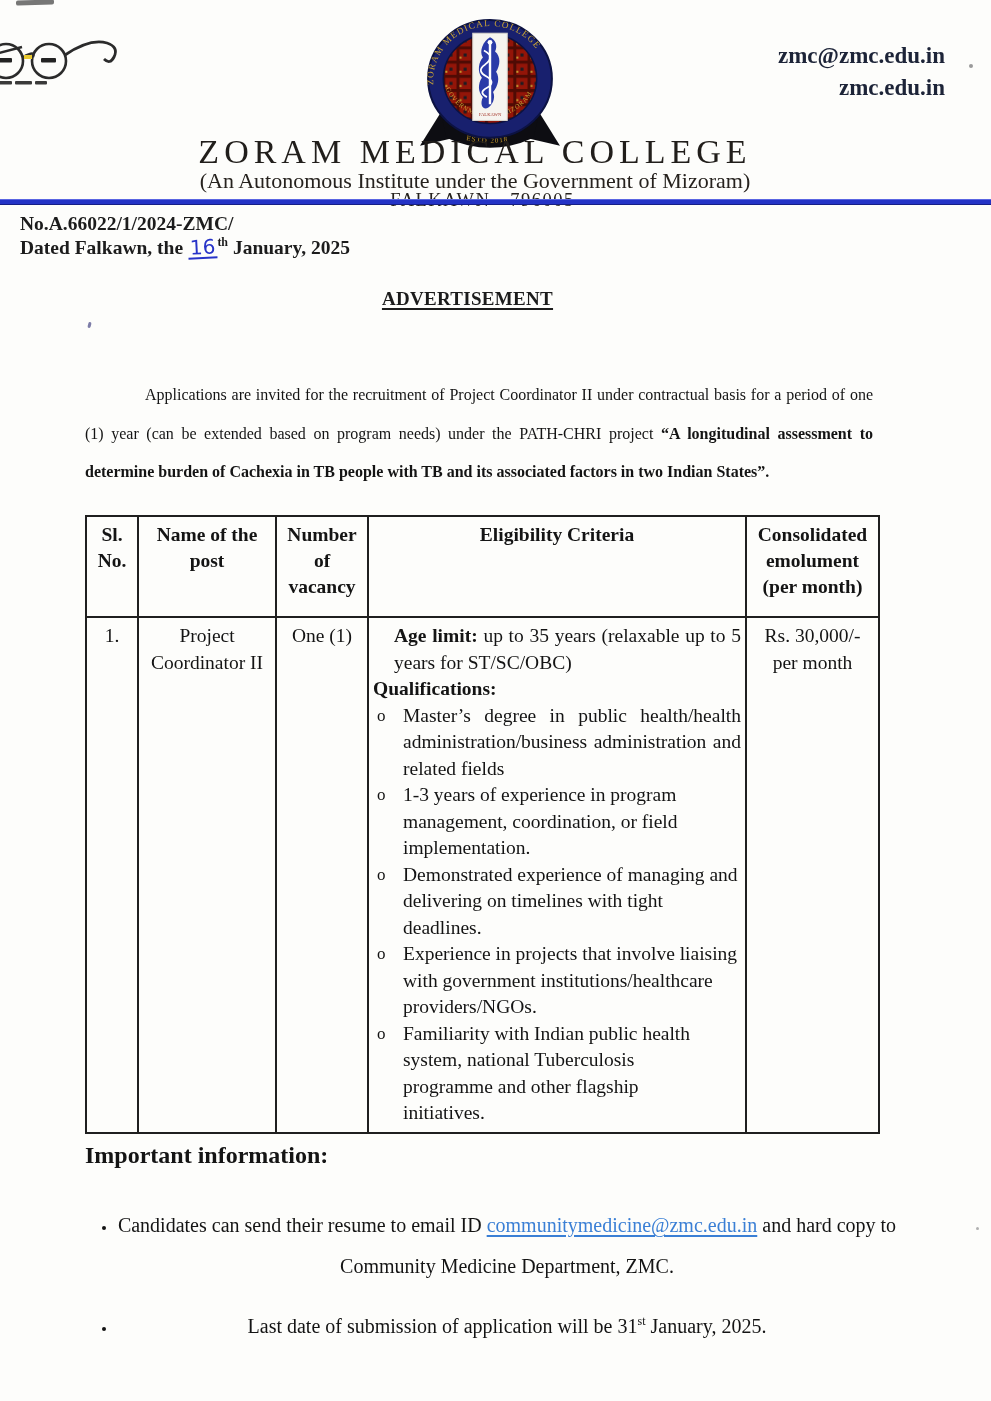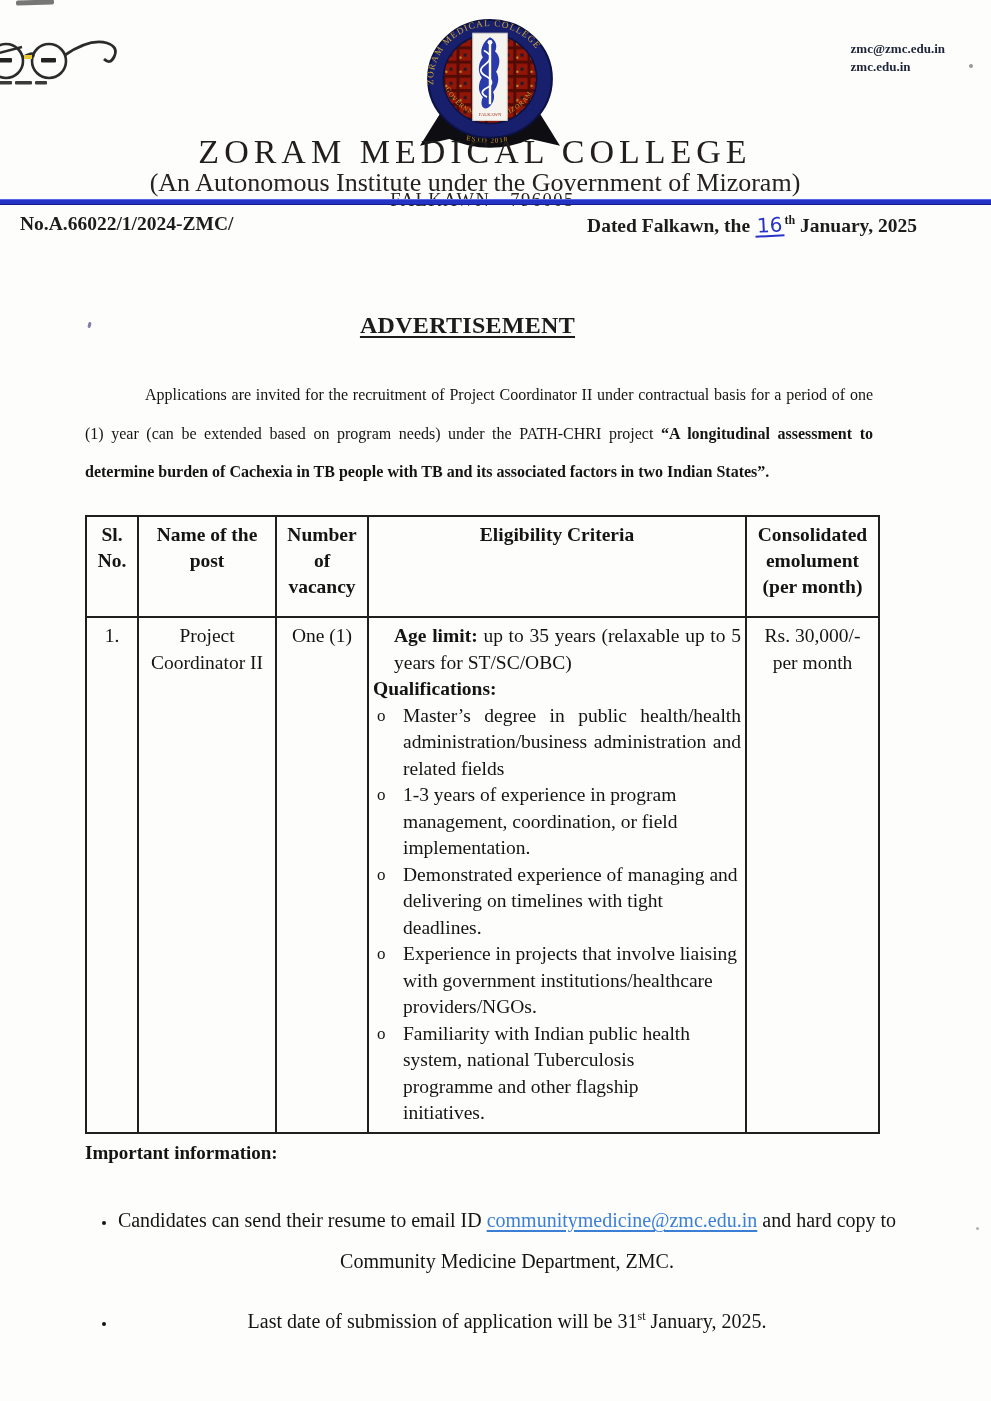--- a/index.html
+++ b/index.html
@@ -17,58 +17,58 @@
   .smudge-top { position:absolute; top:0; left:16px; width:38px; height:5px;
     background:#4a4a4a; border-radius:2px; transform:rotate(-2deg); opacity:.75; }
   .speck-1 { position:absolute; top:64px; right:18px; width:4px; height:4px; background:#9a9a9a; border-radius:50%; }
   .speck-2 { position:absolute; top:322px; left:88px; width:3px; height:6px; background:#7d7da8; border-radius:2px; transform:rotate(14deg); }
   .speck-3 { position:absolute; top:1227px; right:12px; width:3px; height:3px; background:#b0b0b0; border-radius:50%; }
 
   
   .glasses-logo { position:absolute; left:-8px; top:28px; width:132px; height:64px; }
   .seal-logo    { position:absolute; left:413px; top:18px; width:154px; height:140px; }
   .emails {
-    position:absolute; top:40px; right:46px; 
-    font-weight:bold; font-size:13px; line-height:1.4; color:#1d2438;
+    position:absolute; top:40px; right:46px; text-align:right;
+    font-weight:bold; font-size:23px; line-height:1.4; color:#1d2438;
   }
   .college-name {
     position:absolute; top:133px; left:0; width:950px; text-align:center;
     font-size:34px; letter-spacing:5px; color:#211e1b; white-space:nowrap;
   }
   .college-subtitle {
     position:absolute; top:168px; left:0; width:950px; text-align:center;
-    font-size:26px; color:#26221e; white-space:nowrap;
+    font-size:22px; color:#26221e; white-space:nowrap;
   }
   .college-location {
     position:absolute; top:190px; left:0; width:965px; text-align:center;
     font-size:18.5px; letter-spacing:1.5px; color:#26221e;
   }
   .blue-rule {
     position:absolute; top:199px; left:0; width:991px; height:4px;
     background:#2433c6; border-top:1px solid #5a66e2; border-bottom:1px solid #151e86;
   }
 
   
   .ref-row {
     position:absolute; top:213px; left:20px; right:74px;
     display:flex; justify-content:space-between;
-    font-weight:bold; font-size:19.5px;
+    font-weight:bold; font-size:19.5px;flex-direction:column;
   }
   .hand-day {
     display:inline-block; font-family:"DejaVu Sans", sans-serif; font-weight:400;
     color:#2733c8; font-size:20px; line-height:18px; padding:0 2px 1px 2px;
     border-bottom:2px solid #2733c8; transform:rotate(-3deg);
   }
   sup.ord { vertical-align:super; font-size:12px; }
 
   
   .doc-title {
     position:absolute; top:288px; left:0; width:935px; text-align:center;
-    font-weight:bold; font-size:24px; letter-spacing:.3px;
-    text-decoration:underline; text-decoration-thickness:2px; text-underline-offset:3px;margin-top:24px;
+    font-weight:bold; font-size:19px; letter-spacing:.3px;
+    text-decoration:underline; text-decoration-thickness:2px; text-underline-offset:3px;
   }
 
   
   .intro {
     position:absolute; top:360px; left:85px; width:788px;
     font-size:16px; line-height:38.5px; text-align:justify;
     text-indent:60px; color:#141414;
   }
   .intro .bold { font-weight:bold; }
 
@@ -98,21 +98,21 @@
   ul.qual-list li:nth-child(3) .btext { max-width:345px; }
   ul.qual-list li:nth-child(4) .btext { max-width:352px; }
   ul.qual-list li:nth-child(5) .btext { max-width:320px; }
   .emol-amount, .emol-period { text-align:center; }
 
   
   .important {
     position:absolute; top:1142px; left:85px; width:812px;
     font-size:20px; color:#141414;
   }
-  .important-heading { font-weight:bold; font-size:19px; }
+  .important-heading { font-weight:bold; font-size:24px; }
   ul.imp-list { margin:36px 0 0 0; padding-left:32px;text-align:center; }
   ul.imp-list li { margin-bottom:14px; line-height:41px; }
   ul.imp-list li::marker { font-size:15px; }
   a.email-link { color:#3a7fd5; text-decoration:underline; text-underline-offset:3px; cursor:pointer; }
 </style>
 </head>
 <body>
 
 <div class="page">
 

